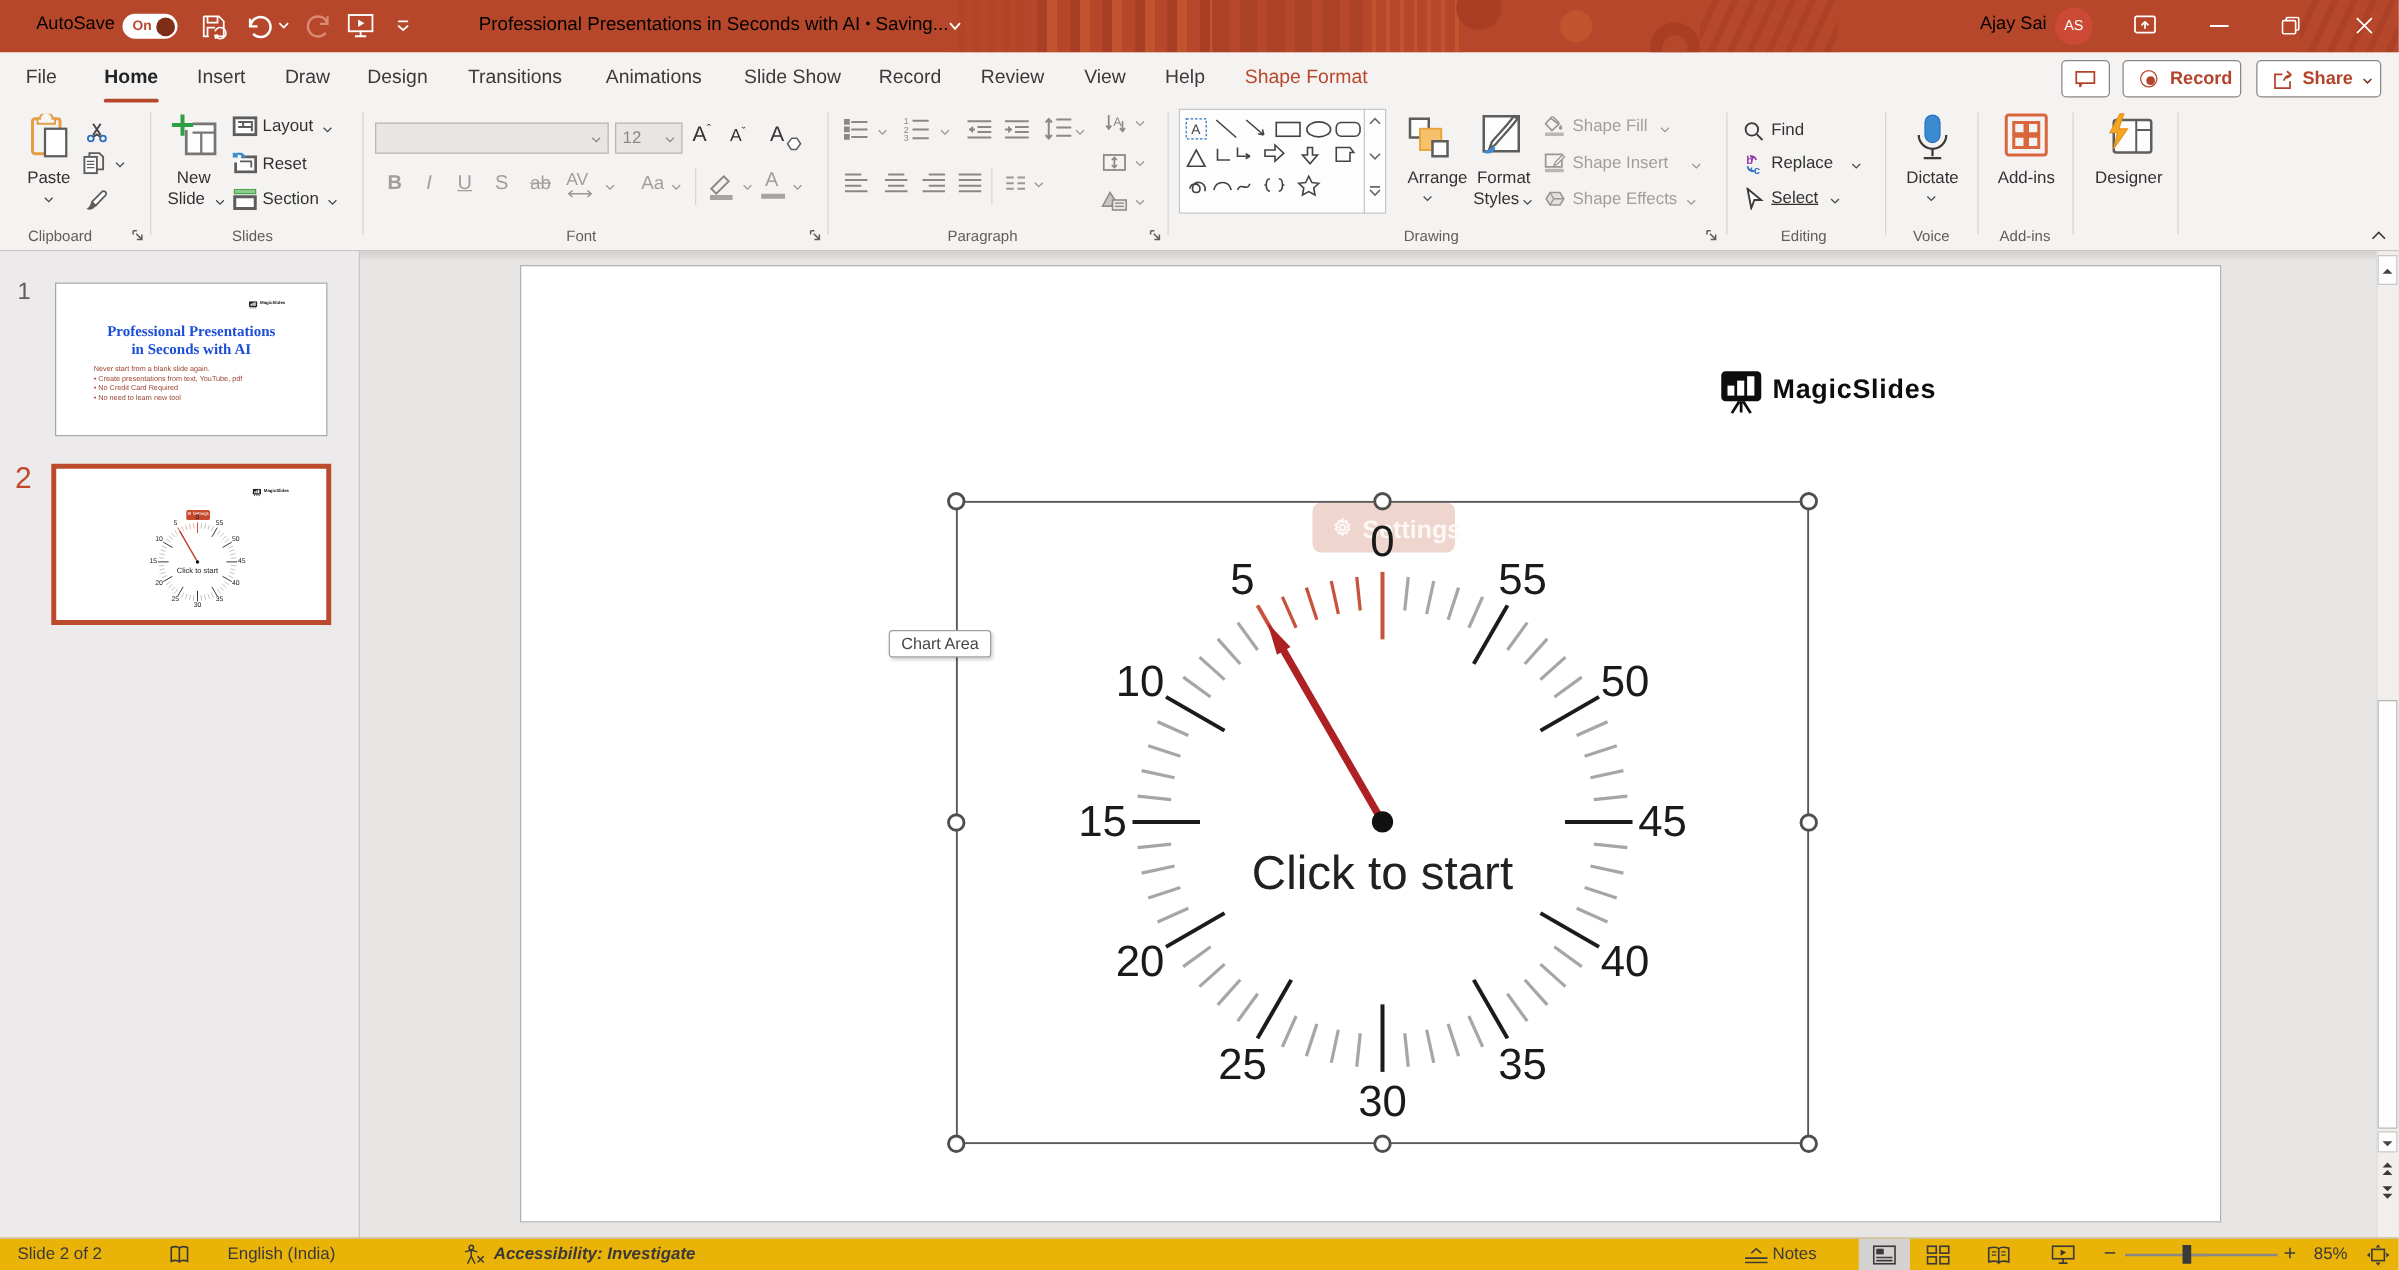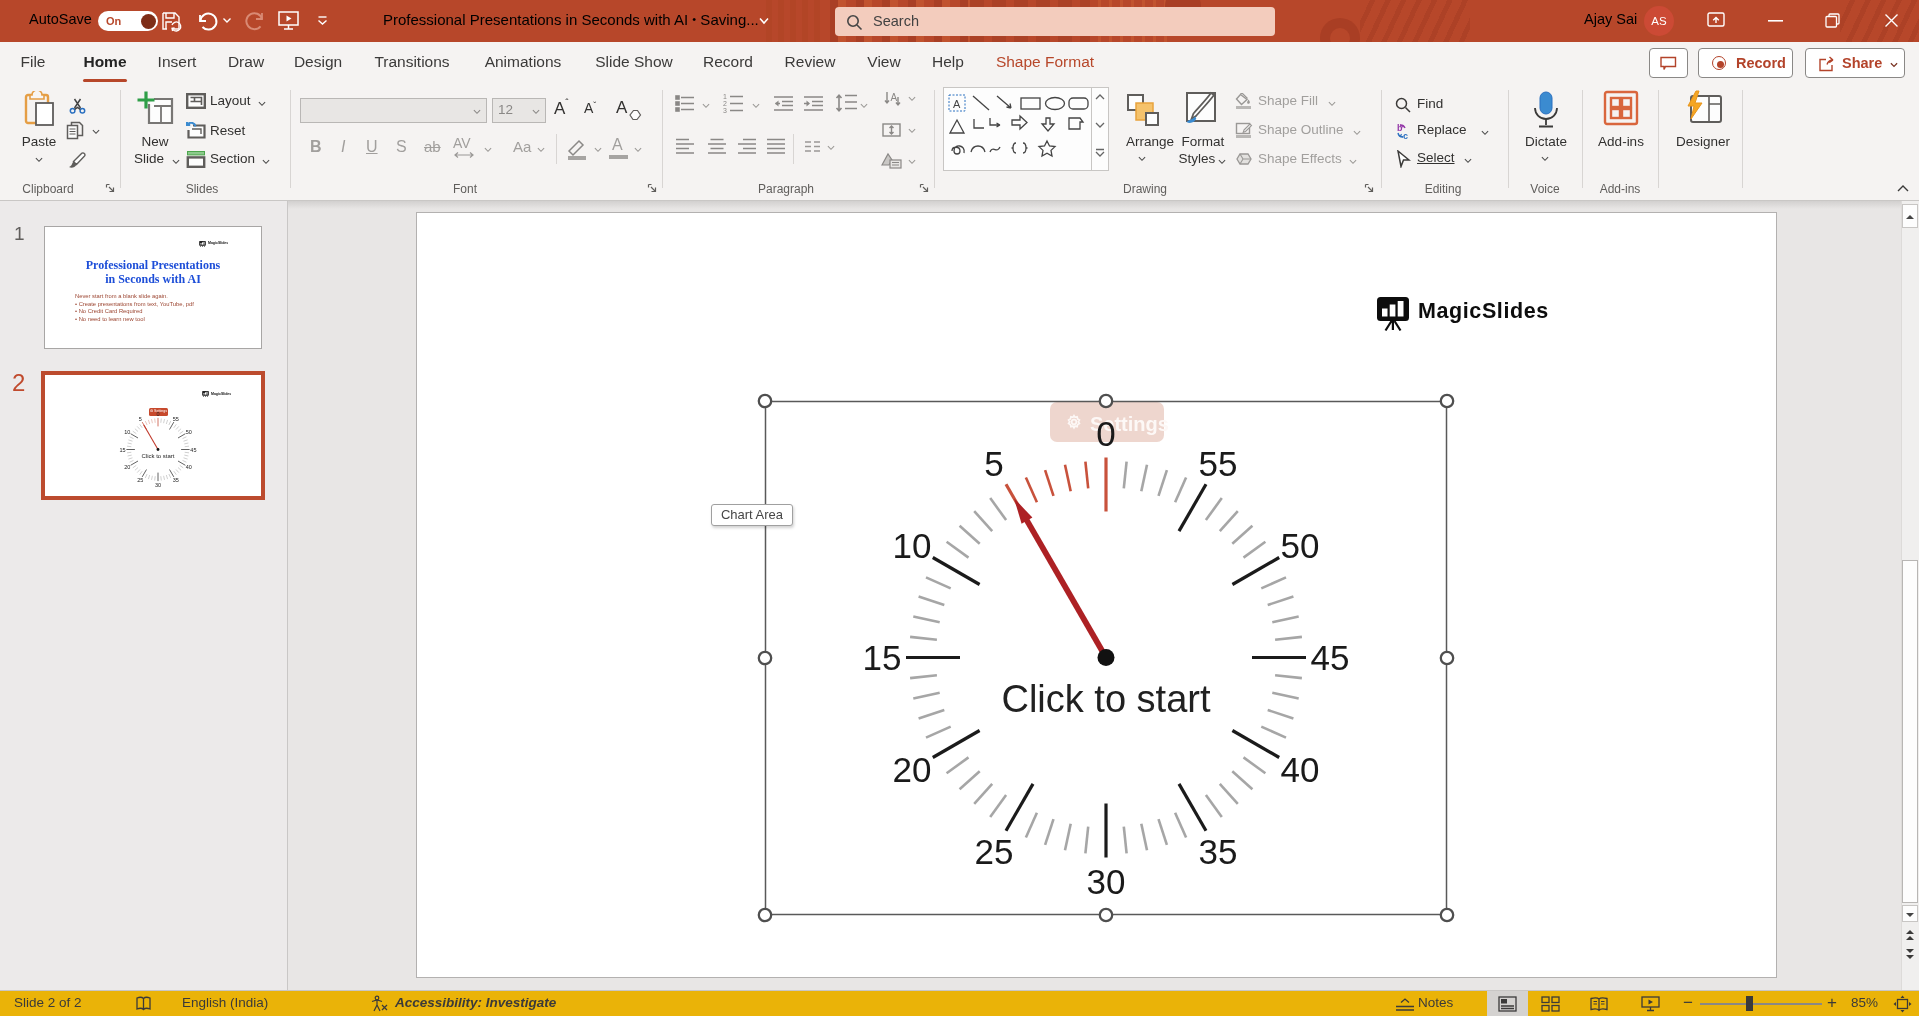--- a/index.html
+++ b/index.html
@@ -4,21 +4,21 @@
 * { margin:0; padding:0; box-sizing:border-box; }
 html,body { width:1919px; height:1016px; overflow:hidden; font-family:"Liberation Sans", sans-serif; }
 body { position:relative; background:#e9e8e7; }
 .abs { position:absolute; }
 
 #titlebar { position:absolute; left:0; top:0; width:1919px; height:42px; background:#b7472a; overflow:hidden; }
 #titlebar .deco { position:absolute; }
 .tb-txt { position:absolute; color:#000000; font-size:14.5px; white-space:nowrap; }
 #searchbox { position:absolute; left:835px; top:7px; width:440px; height:29px; background:#f3ccbd; border-radius:4px; }
 #searchbox .stxt { position:absolute; left:38px; top:5.5px; font-size:14.5px; color:#424242; }
-#autosave-pill { position:absolute; left:98px; top:11px; width:60px; height:20px; background:#fff; border-radius:10px; }
+#autosave-pill { position:absolute; left:98px; top:11px; width:44px; height:20px; background:#fff; border-radius:10px; }
 #autosave-pill .on { position:absolute; left:8px; top:3.5px; font-size:11px; font-weight:bold; color:#b7472a; }
 #autosave-pill .knob { position:absolute; right:2.5px; top:2.5px; width:15px; height:15px; border-radius:50%; background:#7e2d17; }
 .avatar { position:absolute; left:1644px; top:6px; width:30px; height:30px; border-radius:50%; background:#cc4a35; color:#fff; font-size:11.5px; text-align:center; line-height:30px; }
 
 #tabrow { position:absolute; left:0; top:42px; width:1919px; height:42px; background:#f5f3f2; }
 .tab { position:absolute; top:0; height:42px; line-height:40px; font-size:15.5px; color:#3b3a39; text-align:center; }
 .tab.active { font-weight:bold; color:#242424; }
 .tab.active::after { content:""; position:absolute; left:4px; right:4px; bottom:2px; height:3px; background:#b7472a; border-radius:2px; }
 .tab.ctx { color:#b7472a; }
 .pillbtn { position:absolute; top:6px; height:30px; border:1px solid #8a8886; border-radius:4px; background:#fff; font-size:14.5px; color:#252423; line-height:28px; }
@@ -92,27 +92,20 @@
   <svg class="deco" style="left:316px;top:14px" width="13" height="12" viewBox="0 0 13 12" fill="none" stroke="#fff" stroke-width="1.4">
     <path d="M2.5 3 h8"></path>
       <path d="M2.5 6.5 l4 3.5 4-3.5"></path>
   </svg>
 
   <div class="tb-txt" style="left:383px;top:11px;font-size:15px;">Professional Presentations in Seconds with AI <span style="font-size:11px;vertical-align:2px;">•</span> Saving...</div>
   <svg class="deco" style="left:758px;top:17px" width="12" height="8" viewBox="0 0 12 8" fill="none" stroke="#fff" stroke-width="1.5">
       <path d="M2 1.5 l4 4.5 4-4.5"></path>
     </svg>
 
-  <div id="searchbox">
-    <svg style="position:absolute;left:11px;top:6.5px" width="17" height="17" viewBox="0 0 17 17" fill="none" stroke="#464646" stroke-width="1.6">
-        <circle cx="7" cy="7" r="5.2"></circle>
-        <path d="M11 11 l4.5 4.5"></path>
-      </svg>
-    <span class="stxt">Search</span>
-  </div>
 
   <div class="tb-txt" style="left:1584px;top:11px;">Ajay Sai</div>
   <div class="avatar">AS</div>
   <svg class="deco" style="left:1707px;top:12px" width="18" height="18" viewBox="0 0 18 18" fill="none" stroke="#fff" stroke-width="1.4">
     <rect x="1" y="1" width="16" height="13" rx="1.5"></rect>
       <path d="M9 11 v-5 M6.2 8.2 l2.8-2.7 2.8 2.7"></path>
   </svg>
   <svg class="deco" style="left:1768px;top:20px" width="15" height="2" viewBox="0 0 15 2">
       <rect width="15" height="1.6" fill="#fff"></rect>
     </svg>
@@ -436,21 +429,21 @@
   </svg>
   <div class="smtxt dis" style="left:1258px;top:9px;">Shape Fill</div>
   <svg class="chev" style="left:1328px;top:16px" width="9" height="6" viewBox="0 0 9 6" fill="none" stroke="#9a9896" stroke-width="1.2">
       <path d="M1 1 l3.5 3.5 3.5-3.5"></path>
     </svg>
   <svg class="abs" style="left:1235px;top:38px" width="18" height="16" viewBox="0 0 18 16">
     <rect x="1.5" y="1.5" width="13" height="10" fill="none" stroke="#9a9896" stroke-width="1.4"></rect>
     <path d="M9 8 L15 2 l1.5 1.5 -6 6 -2.3.8 z" fill="#fdfdfd" stroke="#9a9896" stroke-width="1.1"></path>
     <rect x="1" y="13" width="15" height="3" fill="#b9b7b5"></rect>
   </svg>
-  <div class="smtxt dis" style="left:1258px;top:38px;">Shape Outline</div>
+  <div class="smtxt dis" style="left:1258px;top:38px;">Shape Insert</div>
   <svg class="chev" style="left:1353px;top:45px" width="9" height="6" viewBox="0 0 9 6" fill="none" stroke="#9a9896" stroke-width="1.2">
       <path d="M1 1 l3.5 3.5 3.5-3.5"></path>
     </svg>
   <svg class="abs" style="left:1235px;top:67px" width="18" height="16" viewBox="0 0 18 16">
     <path d="M5 3 h8 l3 5 -3 5 H5 L2 8 z" fill="#e3e1df" stroke="#9a9896" stroke-width="1.3"></path>
     <path d="M5 3 l3 5 -3 5 M8 8 h8" fill="none" stroke="#9a9896" stroke-width="1.1"></path>
   </svg>
   <div class="smtxt dis" style="left:1258px;top:67px;">Shape Effects</div>
   <svg class="chev" style="left:1349px;top:74px" width="9" height="6" viewBox="0 0 9 6" fill="none" stroke="#9a9896" stroke-width="1.2">
       <path d="M1 1 l3.5 3.5 3.5-3.5"></path>

